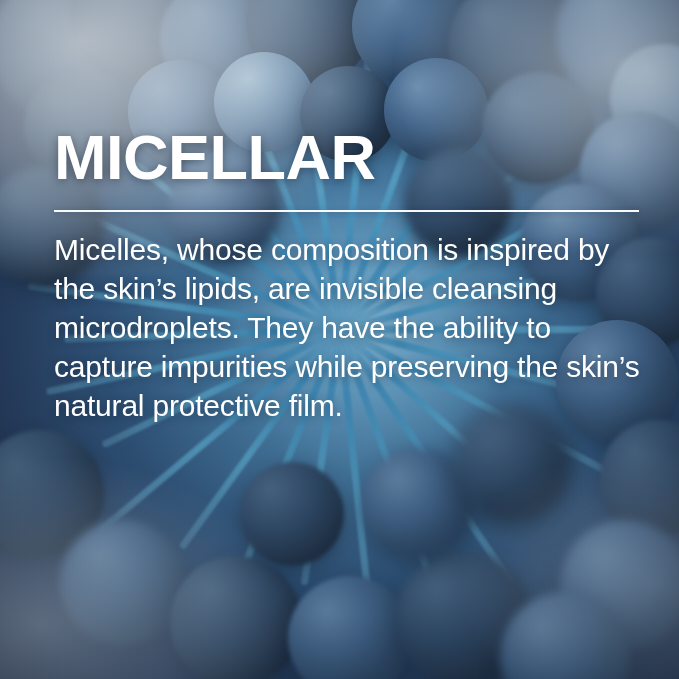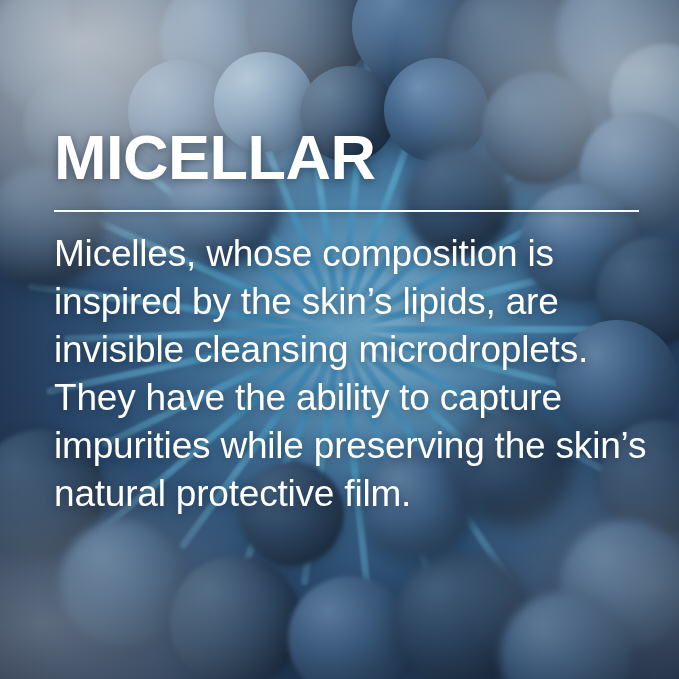--- a/index.html
+++ b/index.html
@@ -114,21 +114,21 @@
     width: 585px;
     opacity: 0.96;
     box-shadow: 0 1px 6px rgba(10,24,42,0.35);
   }
   .body-copy {
     margin: 0;
     width: 600px;
     color: #ffffff;
     font-family: "Liberation Sans", sans-serif;
     font-weight: normal;
-    font-size: 37px;
+    font-size: 30px;
     line-height: 1.30;
     letter-spacing: -0.2px;
     text-shadow: 0 2px 10px rgba(10,24,42,0.42);
   }
 </style>
 </head>
 <body>
 
 <div class="poster">
 

